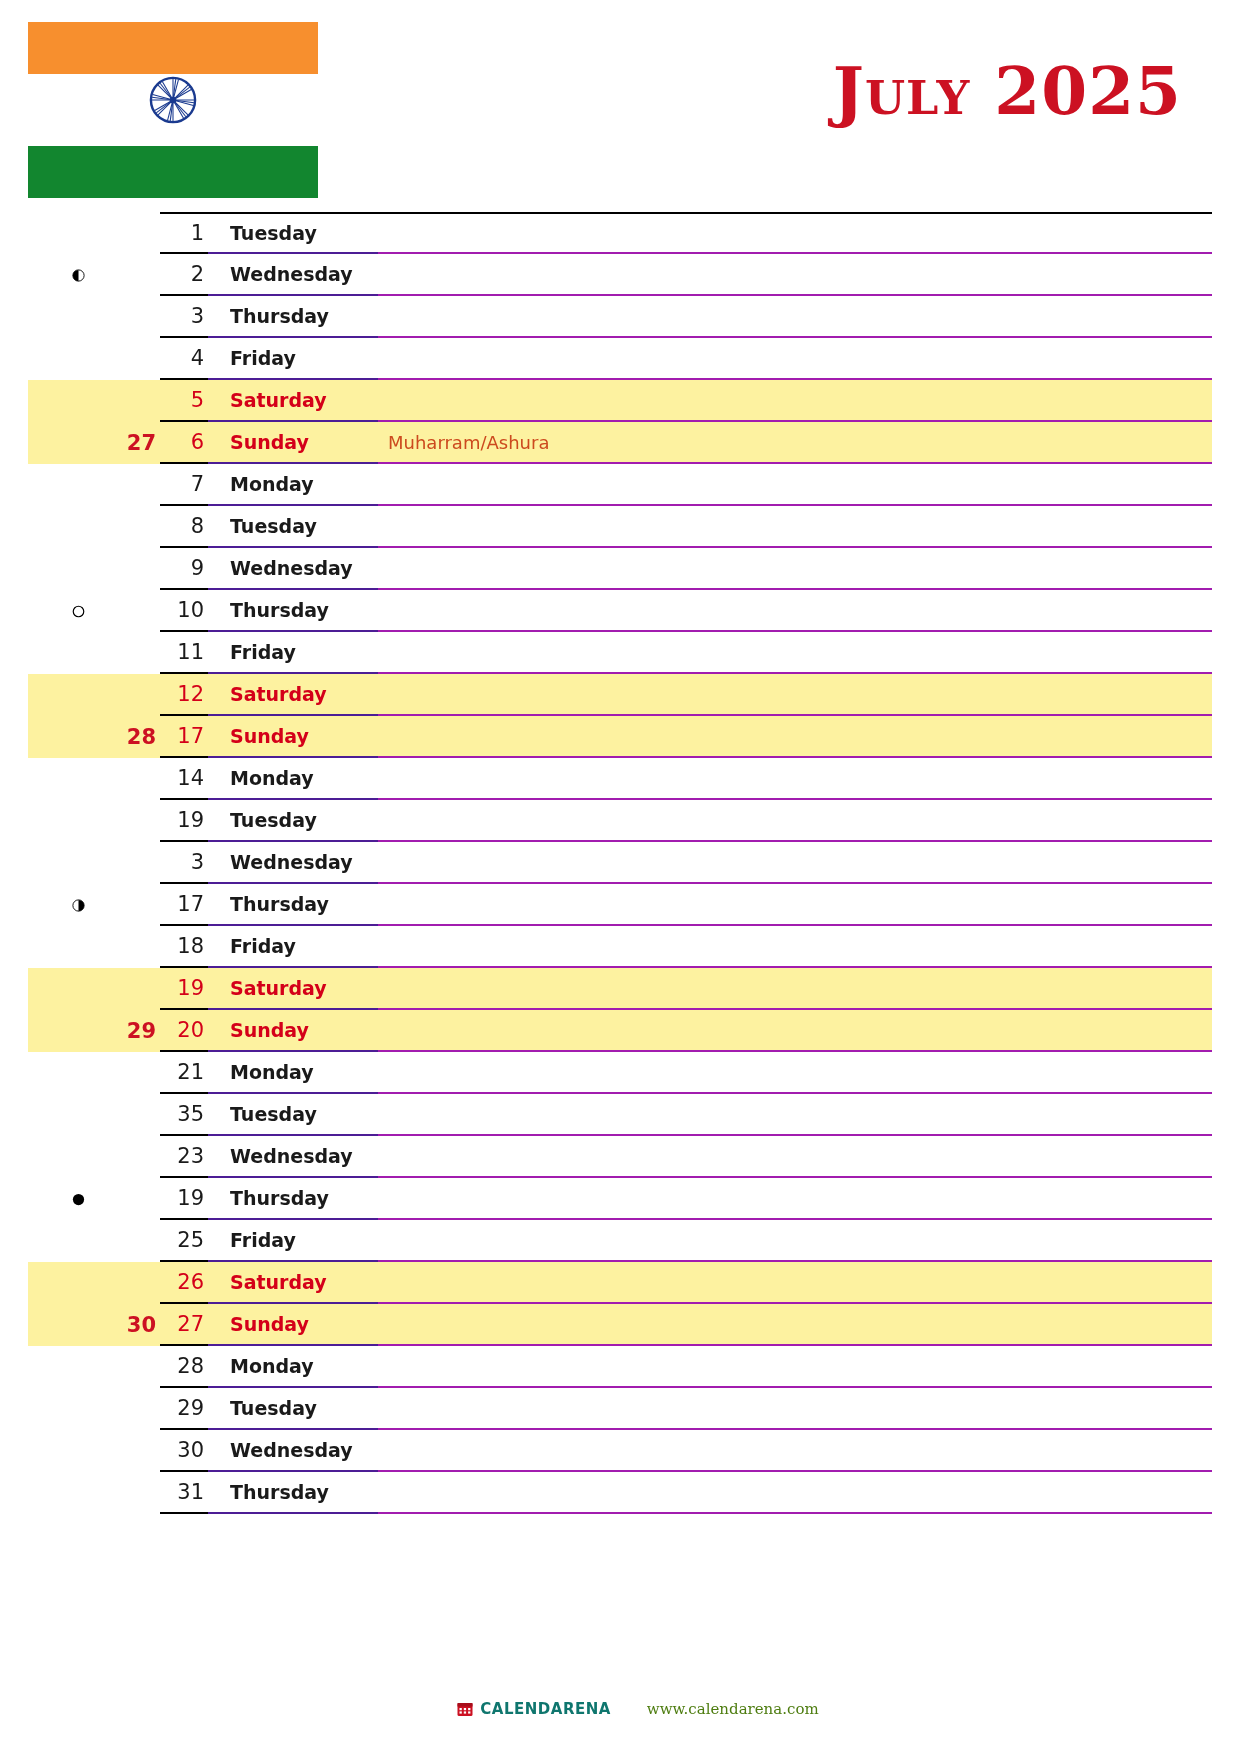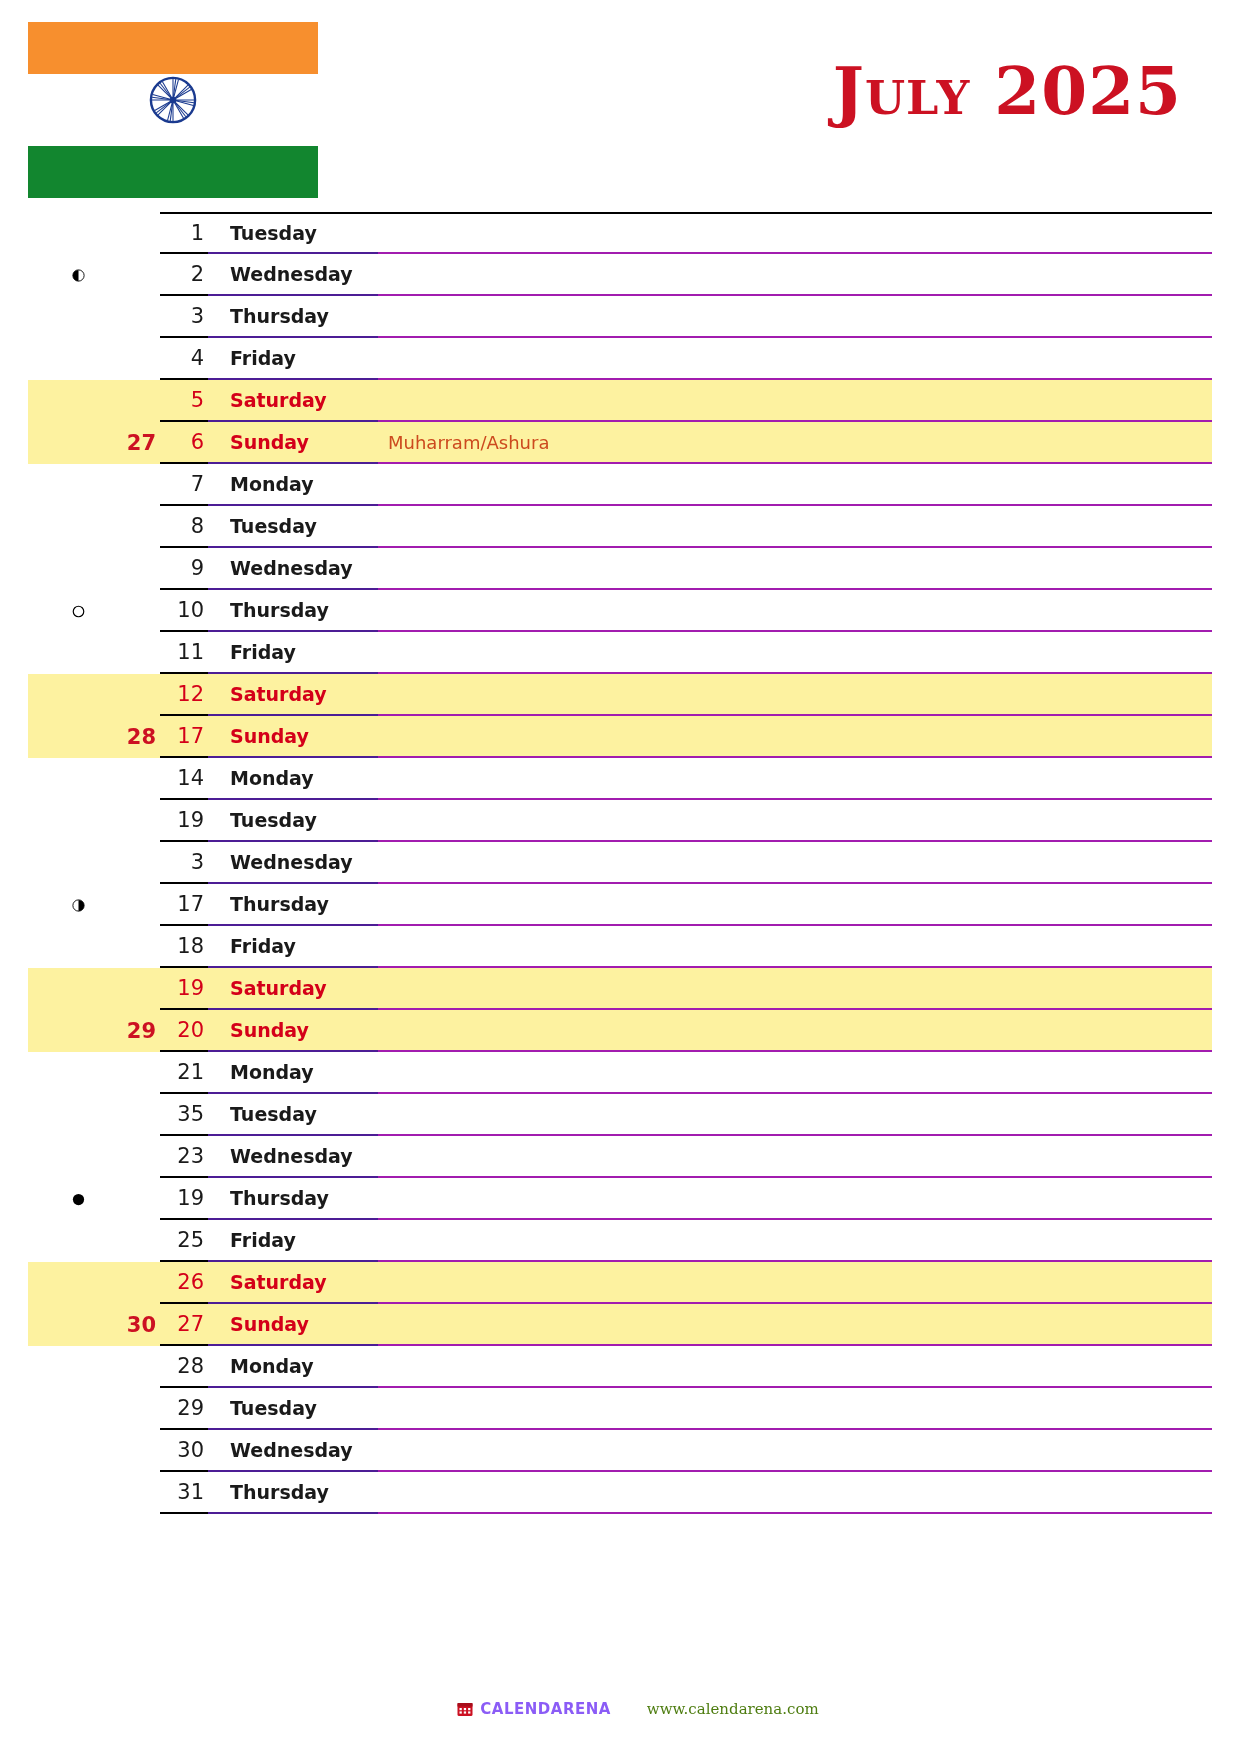--- a/index.html
+++ b/index.html
@@ -152,21 +152,21 @@
     align-items: center;
     justify-content: center;
     gap: 36px;
   }
   .brand {
     display: flex;
     align-items: center;
     gap: 7px;
     font-size: 15px;
     font-weight: 700;
-    color: #8b5cf6;
+    color: #0f766e;
     letter-spacing: 0.5px;
     padding-left: 36px;
   }
   .brand-icon {
     width: 16px;
     height: 16px;
     display: inline-block;
   }
   .site-link {
     font-size: 15px;

